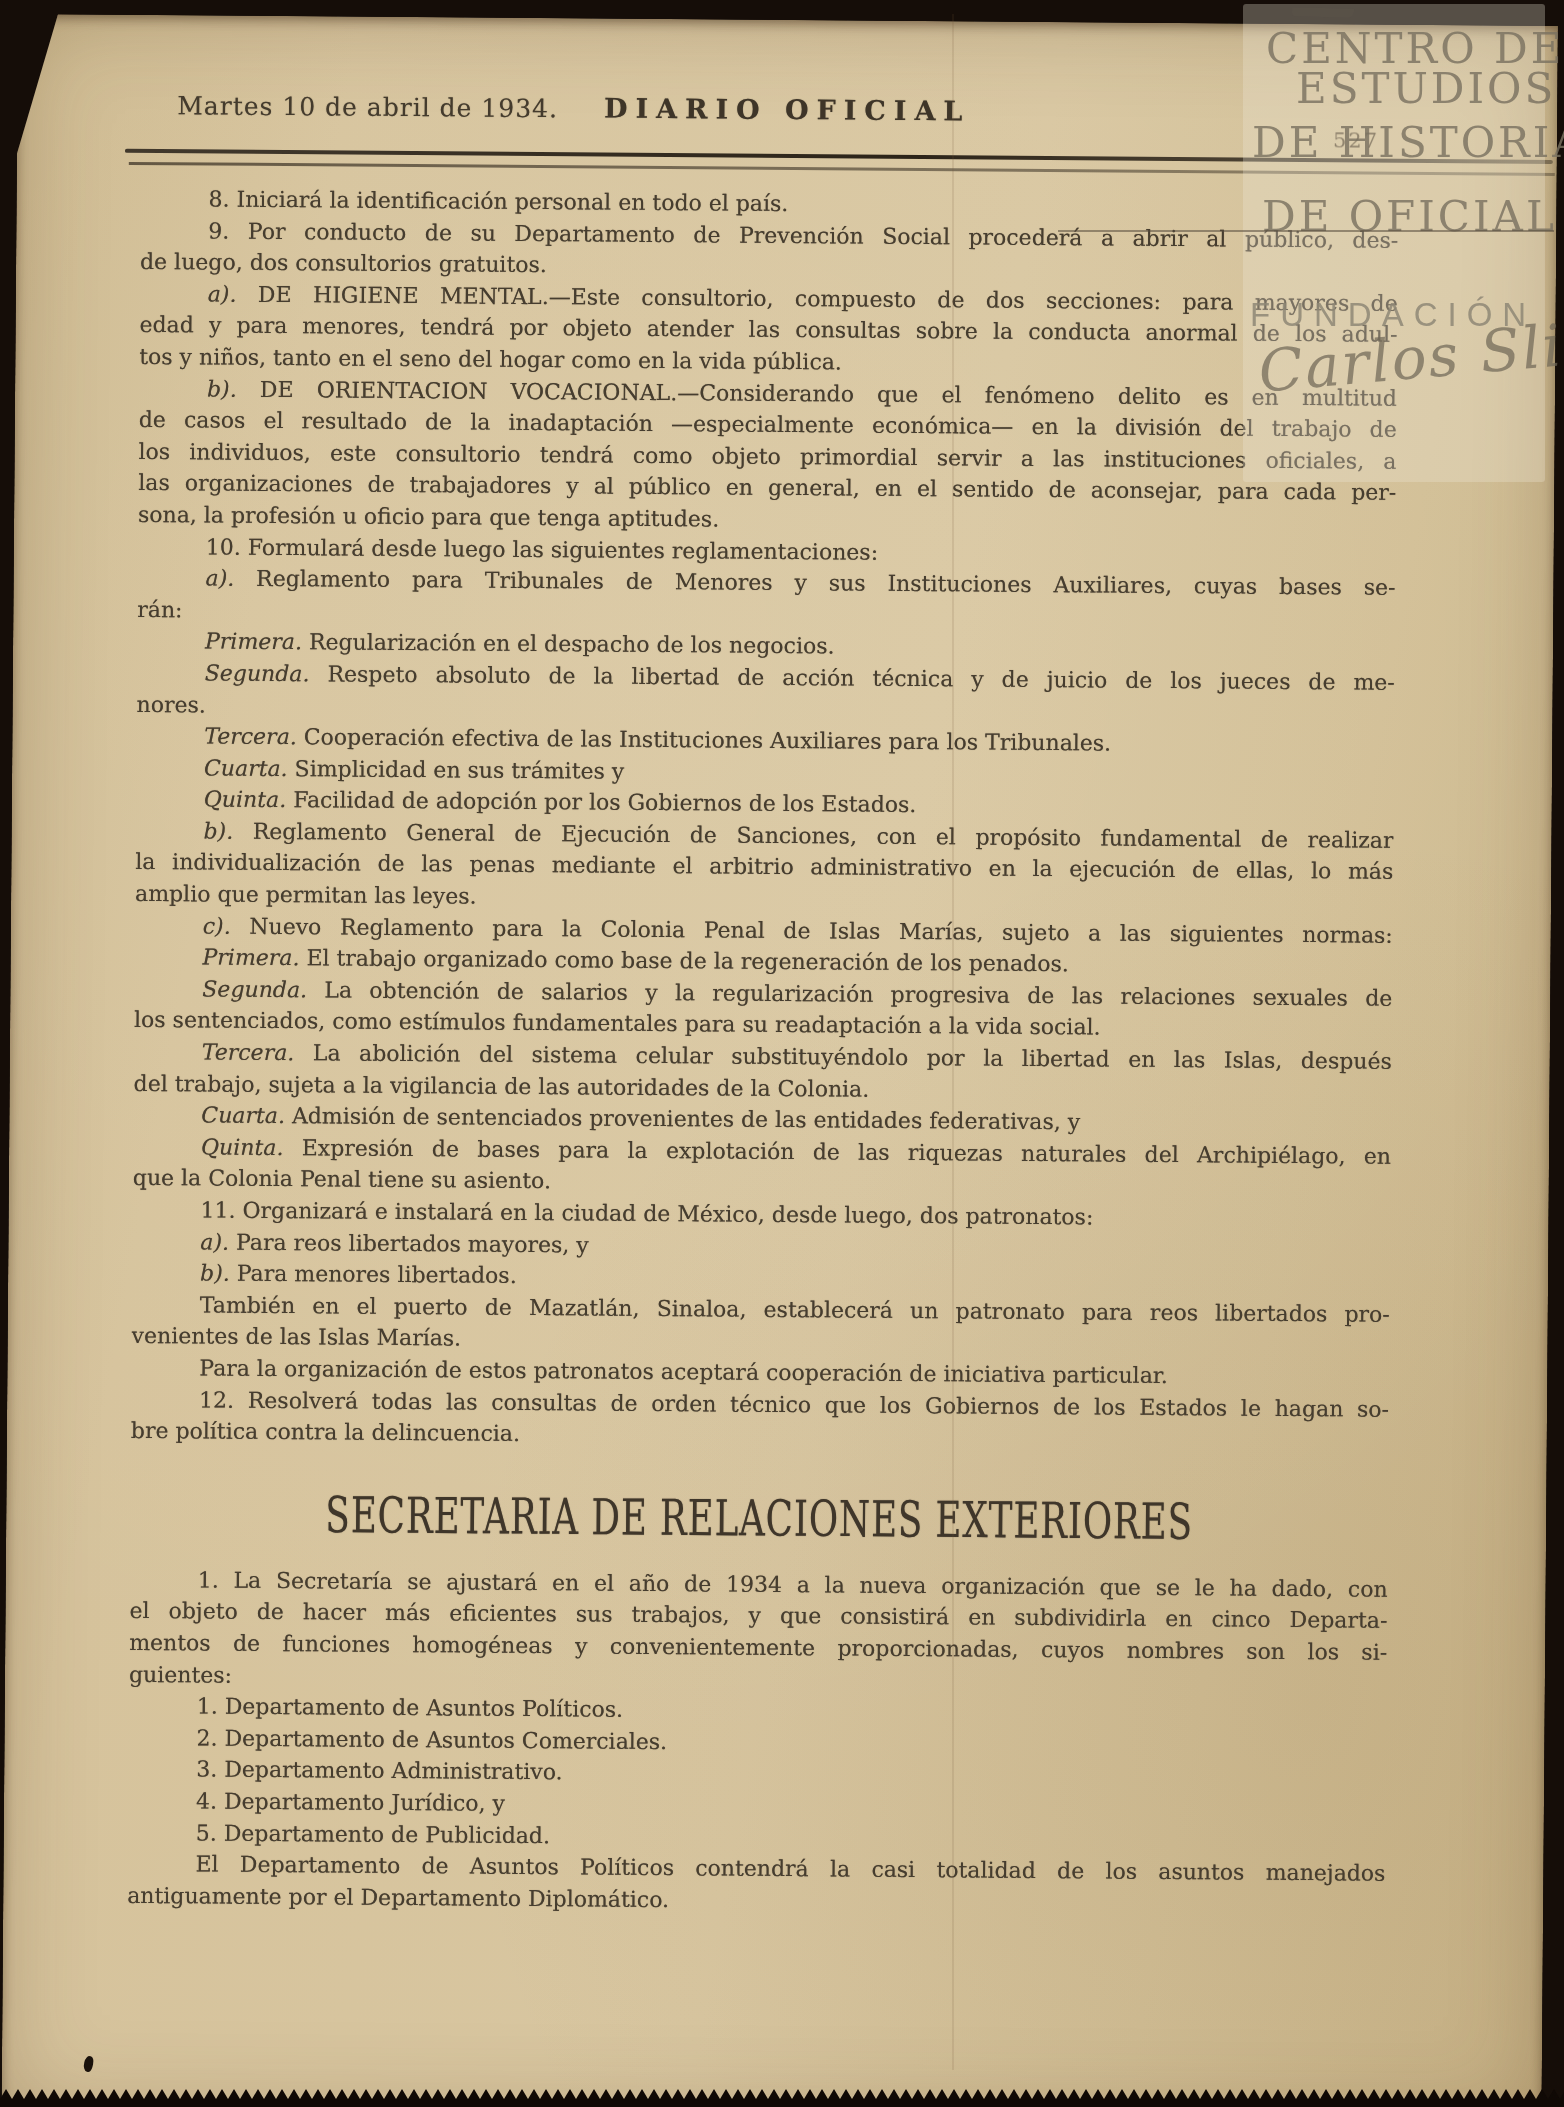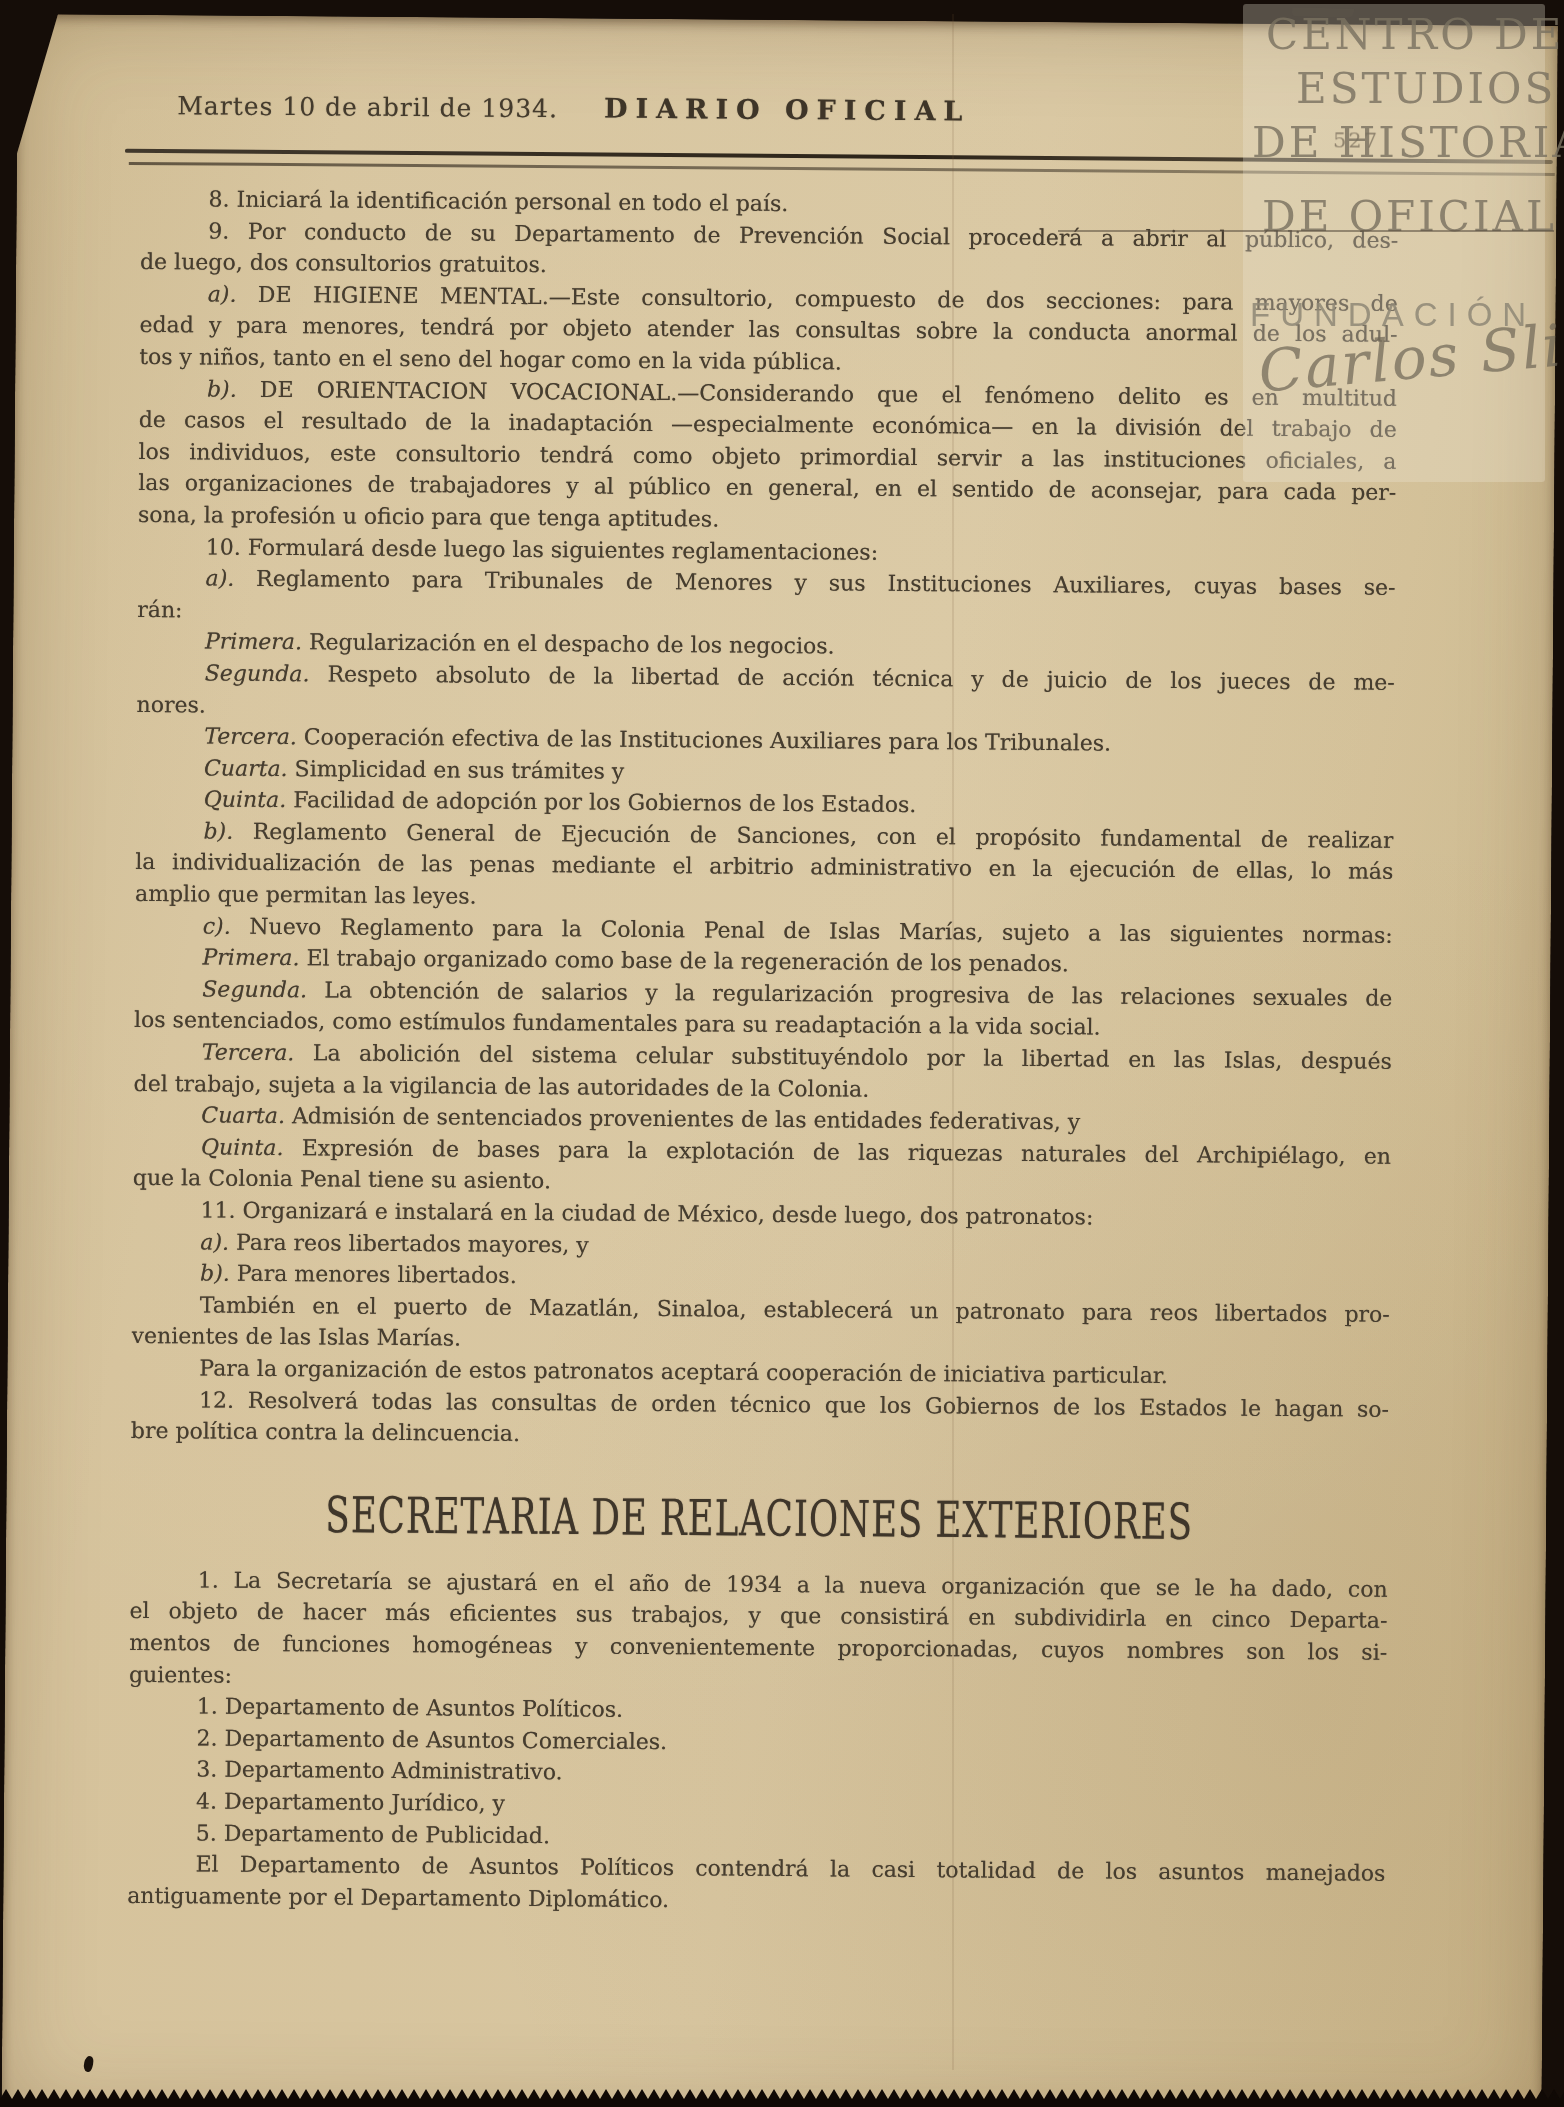--- a/index.html
+++ b/index.html
@@ -129,21 +129,21 @@
           <div class="ln">antiguamente por el Departamento Diplomático.</div>
         </div>
     </div>
   </div>
 
   <div class="crease"></div>
   <div class="notch"></div>
   <div class="speck"></div>
 
   <div class="wm-box"></div>
-  <div class="wm-line" style="left:1266px;top:10px;">CENTRO DE</div>
+  <div class="wm-line" style="left:1266px;top:24px;">CENTRO DE</div>
   <div class="wm-line" style="left:1296px;top:64px;">ESTUDIOS</div>
   <div class="wm-line" style="left:1252px;top:118px;">DE HISTORIA</div>
   <div class="wm-line" style="left:1262px;top:192px;">DE OFICIAL</div>
   <div class="wm-underline"></div>
   <div class="wm-foundation">FUNDACIÓN</div>
   <div class="wm-signature">Carlos Slim</div>
 
   <svg id="torn-edge" viewBox="0 0 1564 26" preserveAspectRatio="none">
     <polygon id="zigzag" fill="#100905" points="0,26 0,18 6,8 12,18 18,8 24,18 30,8 36,18 42,8 48,18 54,8 60,18 66,8 72,18 78,8 84,18 90,8 96,18 102,8 108,18 114,8 120,18 126,8 132,18 138,8 144,18 150,8 156,18 162,8 168,18 174,8 180,18 186,8 192,18 198,8 204,18 210,8 216,18 222,8 228,18 234,8 240,18 246,8 252,18 258,8 264,18 270,8 276,18 282,8 288,18 294,8 300,18 306,8 312,18 318,8 324,18 330,8 336,18 342,8 348,18 354,8 360,18 366,8 372,18 378,8 384,18 390,8 396,18 402,8 408,18 414,8 420,18 426,8 432,18 438,8 444,18 450,8 456,18 462,8 468,18 474,8 480,18 486,8 492,18 498,8 504,18 510,8 516,18 522,8 528,18 534,8 540,18 546,8 552,18 558,8 564,18 570,8 576,18 582,8 588,18 594,8 600,18 606,8 612,18 618,8 624,18 630,8 636,18 642,8 648,18 654,8 660,18 666,8 672,18 678,8 684,18 690,8 696,18 702,8 708,18 714,8 720,18 726,8 732,18 738,8 744,18 750,8 756,18 762,8 768,18 774,8 780,18 786,8 792,18 798,8 804,18 810,8 816,18 822,8 828,18 834,8 840,18 846,8 852,18 858,8 864,18 870,8 876,18 882,8 888,18 894,8 900,18 906,8 912,18 918,8 924,18 930,8 936,18 942,8 948,18 954,8 960,18 966,8 972,18 978,8 984,18 990,8 996,18 1002,8 1008,18 1014,8 1020,18 1026,8 1032,18 1038,8 1044,18 1050,8 1056,18 1062,8 1068,18 1074,8 1080,18 1086,8 1092,18 1098,8 1104,18 1110,8 1116,18 1122,8 1128,18 1134,8 1140,18 1146,8 1152,18 1158,8 1164,18 1170,8 1176,18 1182,8 1188,18 1194,8 1200,18 1206,8 1212,18 1218,8 1224,18 1230,8 1236,18 1242,8 1248,18 1254,8 1260,18 1266,8 1272,18 1278,8 1284,18 1290,8 1296,18 1302,8 1308,18 1314,8 1320,18 1326,8 1332,18 1338,8 1344,18 1350,8 1356,18 1362,8 1368,18 1374,8 1380,18 1386,8 1392,18 1398,8 1404,18 1410,8 1416,18 1422,8 1428,18 1434,8 1440,18 1446,8 1452,18 1458,8 1464,18 1470,8 1476,18 1482,8 1488,18 1494,8 1500,18 1506,8 1512,18 1518,8 1524,18 1530,8 1536,18 1542,8 1548,18 1554,8 1560,18 1566,8 1572,18 1564,26"></polygon>
   </svg>

